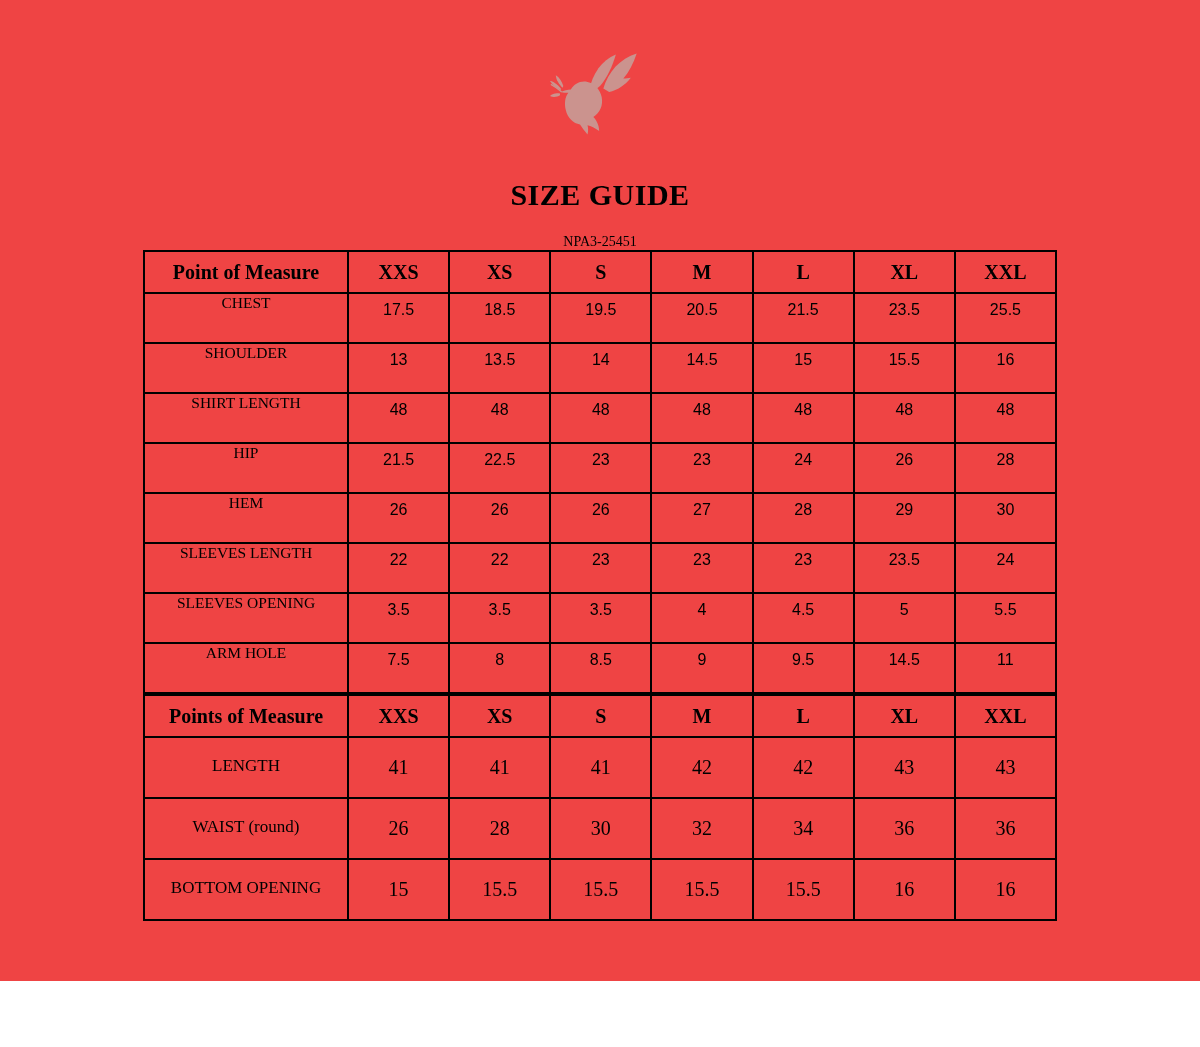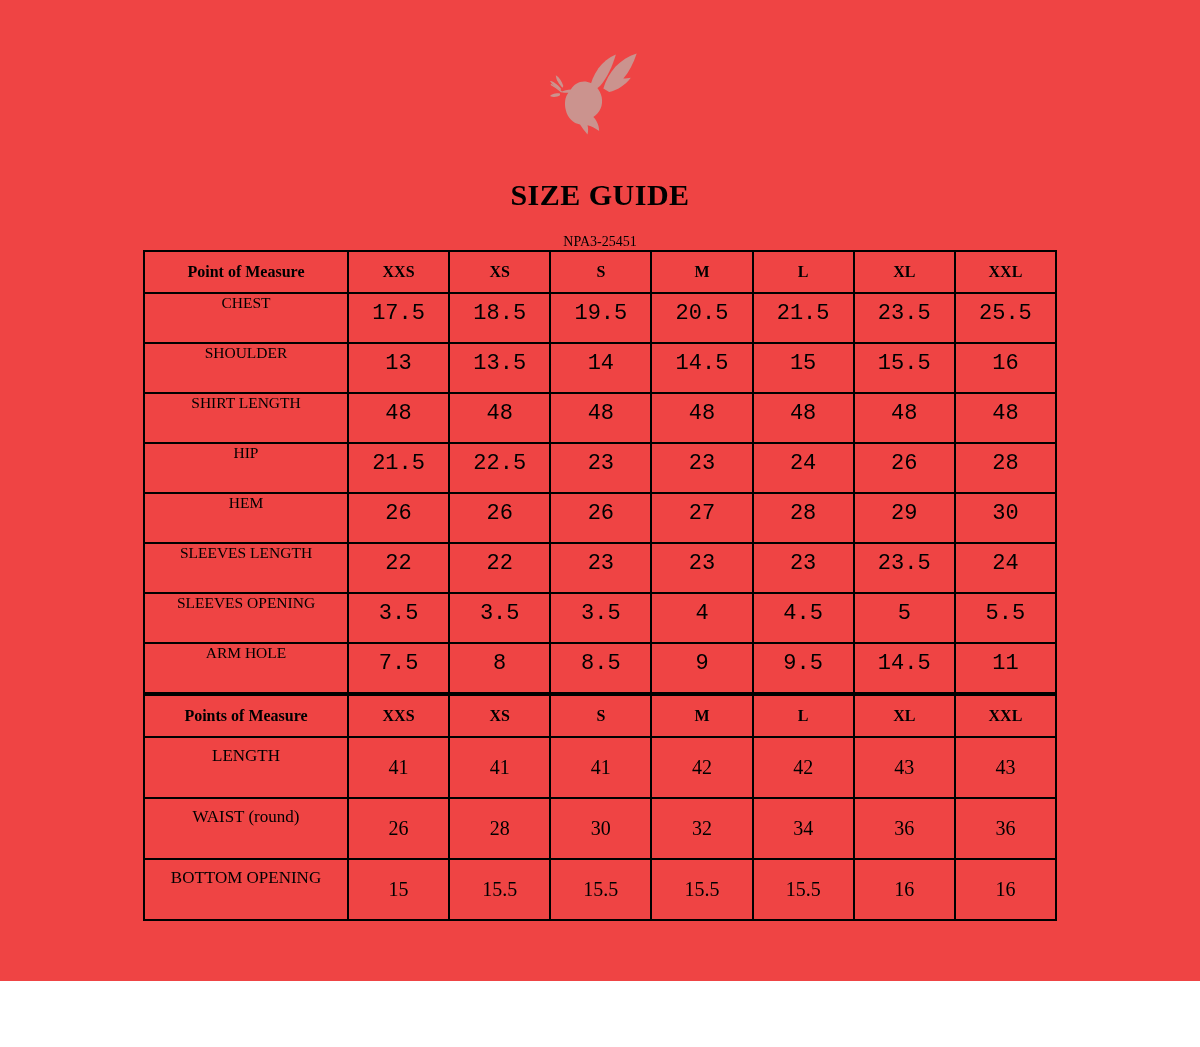--- a/index.html
+++ b/index.html
@@ -38,49 +38,49 @@
     width: 914px;
     margin: 0 auto;
   }
   table.size-table th,
   table.size-table td {
     border: 2px solid #000000;
     text-align: center;
     padding: 0;
   }
   table.size-table thead th {
-    font-size: 16px;
+    font-size: 20px;
     font-weight: bold;
     height: 40px;
     vertical-align: middle;
     font-family: "Liberation Serif", serif;
   }
   table.size-table td {
     height: 41px;
     vertical-align: top;
   }
   td.measure-label {
     font-size: 15.5px;
     padding-top: 9px;
   }
   .shirt-table { margin-top: 38px; }
   .shirt-table td.size-value {
-    font-family: Liberation Mono, monospace;
-    font-size: 22px;
+    font-family: Liberation Sans, sans-serif;
+    font-size: 16px;
     padding-top: 7px;
   }
   .trouser-heading {
     text-align: center;
     font-size: 22px;
     margin-top: 50px;
   }
   .trouser-table { margin-top: 15px; }
   .trouser-table td.measure-label {
     font-size: 17px;
-    padding-top: 8px;
+    padding-top: 18px;
   }
   .trouser-table td.size-value {
     font-family: "Liberation Serif", serif;
     font-size: 20px;
     padding-top: 18px;
   }
   col.pom-col { width: 204px; }
 </style>
 </head>
 <body>

